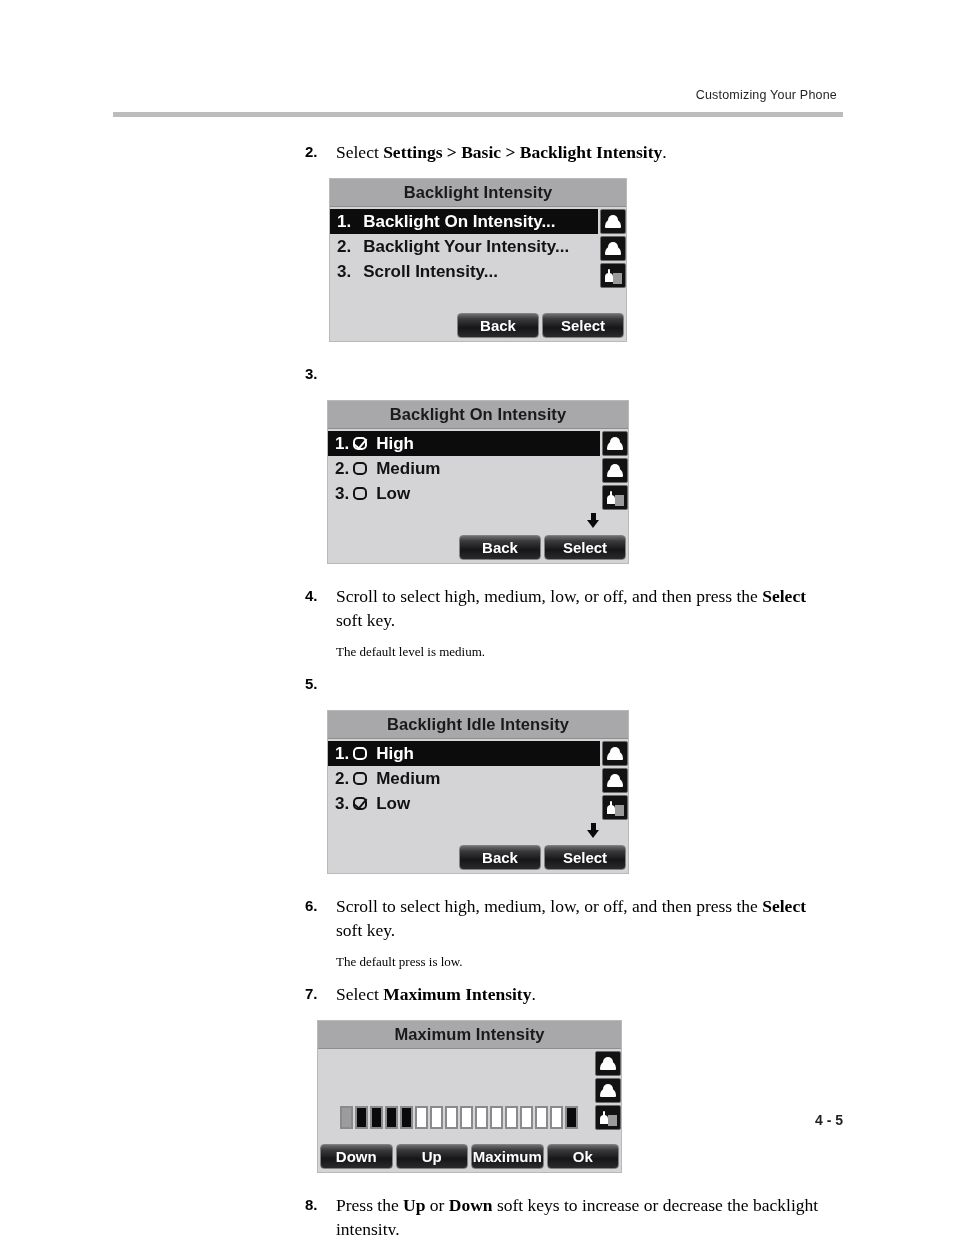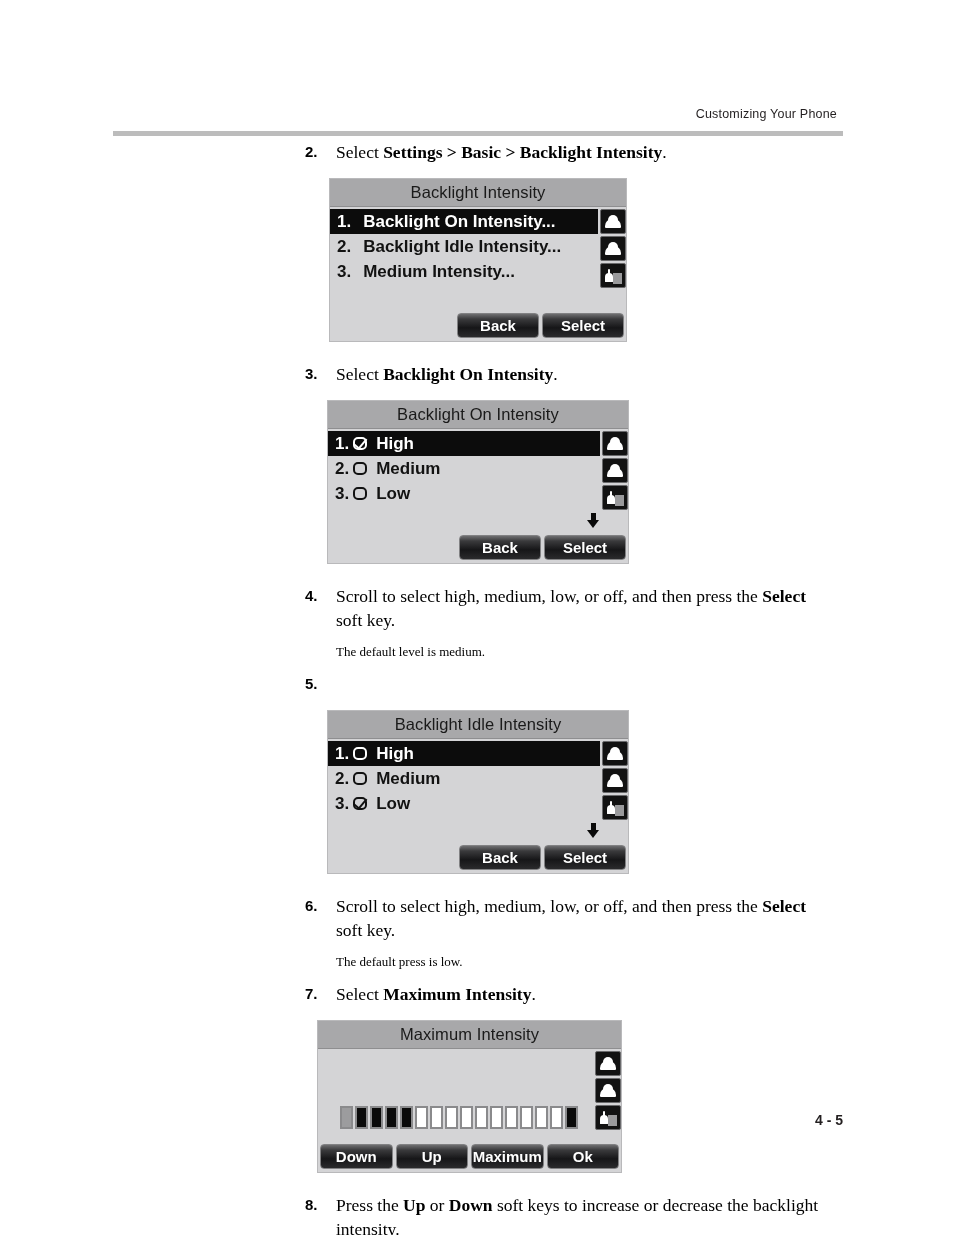--- a/index.html
+++ b/index.html
@@ -15,21 +15,20 @@
     color: #000000;
     overflow: hidden;
   }
 
   
   .page-header {
     position: absolute;
     left: 113px;
     top: 88px;
     width: 730px;
-    margin-top: 19px;
   }
   .page-header-text {
     text-align: right;
     font-family: "Liberation Sans", sans-serif;
     font-size: 12.5px;
     letter-spacing: .2px;
     color: #231f20;
     padding-right: 6px;
   }
   .page-header-rule {
@@ -91,21 +90,21 @@
     box-sizing: border-box;
     background: #d4d4d6;
     border: 1px solid #b9b9bb;
     padding: 0;
   }
   .lcd-title {
     height: 27px;
     background: #a8a8aa;
     color: #1a1a1a;
     font-family: "Liberation Sans", sans-serif;
-    font-weight: normal;
+    font-weight: bold;
     font-size: 16.5px;
     line-height: 27px;
     text-align: center;
     letter-spacing: .1px;
     border-bottom: 1px solid #8e8e90;
   }
   .lcd-screen {
     position: relative;
     background: #d4d4d6;
   }
@@ -328,25 +327,25 @@
     <div class="lcd" style="width:298px;">
       <div class="lcd-title">Backlight Intensity</div>
       <div class="lcd-screen">
         <div class="lcd-rows" style="padding-right:28px;">
           <div class="lcd-row selected">
             <span class="row-index">1.</span>
             <span class="row-label indent">Backlight On Intensity...</span>
           </div>
           <div class="lcd-row">
             <span class="row-index">2.</span>
-            <span class="row-label indent">Backlight Idle Intensity...</span>
+            <span class="row-label indent">Backlight Your Intensity...</span>
           </div>
           <div class="lcd-row">
             <span class="row-index">3.</span>
-            <span class="row-label indent">Medium Intensity...</span>
+            <span class="row-label indent">Scroll Intensity...</span>
           </div>
           <div style="height:26px;"></div>
         </div>
         <div class="linekeys">
           <div class="linekey">
               <span class="hs"></span>
             </div>
           <div class="linekey">
               <span class="hs"></span>
             </div>
@@ -360,21 +359,20 @@
         <div class="softkey">Back</div>
         <div class="softkey">Select</div>
       </div>
     </div>
   </div>
 
   <div class="gap-l"></div>
 
   <div class="step">
     <div class="step-num">3.</div>
-    <div class="step-body"><span>Select </span><b>Backlight On Intensity</b><span>.</span></div>
   </div>
 
   <div class="gap-m"></div>
 
   <div class="lcd-wrap">
     <div class="lcd" style="width:302px;">
       <div class="lcd-title">Backlight On Intensity</div>
       <div class="lcd-screen">
         <div class="lcd-rows" style="padding-right:28px;">
           <div class="lcd-row selected">

